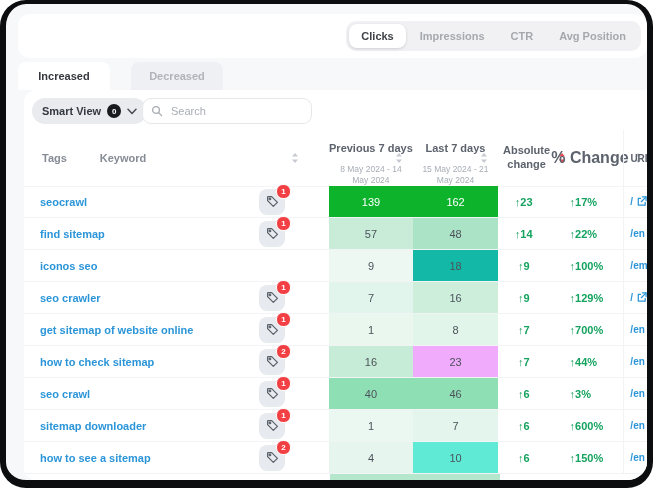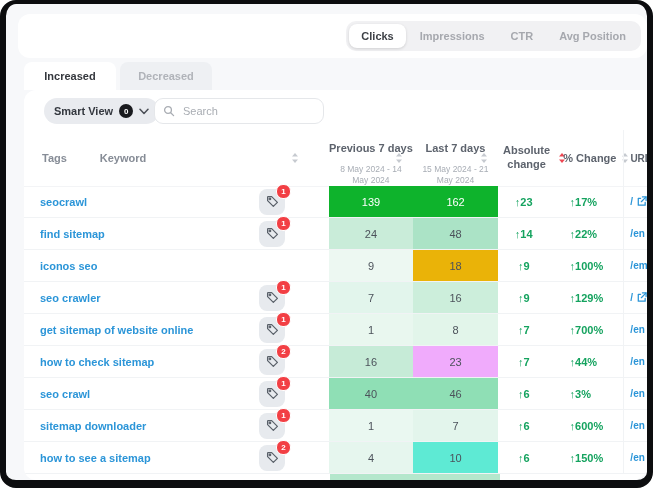--- a/index.html
+++ b/index.html
@@ -1,34 +1,34 @@
 <!DOCTYPE html>
 <html><head>
 <meta charset="utf-8">
 <style>
   html,body{margin:0;padding:0;width:653px;height:488px;background:#fff;overflow:hidden;
     font-family:"Liberation Sans",sans-serif;-webkit-font-smoothing:antialiased;}
   .frame{position:absolute;inset:0;box-sizing:border-box;border:solid #0c0d0f;border-width:4px 6px 8px 6px;
-    border-radius:16px;background:#f7f8fa;overflow:hidden;}
+    border-radius:26px;background:#f7f8fa;overflow:hidden;}
   
   .topbar{position:absolute;left:12px;top:10px;right:0;height:44px;background:#fff;border-radius:12px;}
   .seg{position:absolute;right:6px;top:7px;height:30px;background:#f1f1f3;border-radius:10px;
     display:flex;align-items:center;padding:0 3px;gap:2px;}
   .seg-item{font-size:11px;font-weight:700;color:#a6a8ae;padding:0 12px;height:24px;display:flex;
     align-items:center;border-radius:8px;cursor:pointer;white-space:nowrap;}
   .seg-item.active{background:#fff;color:#3c3f45;box-shadow:0 1px 3px rgba(0,0,0,.14);}
   
-  .tabs{position:absolute;left:18px;top:58px;display:flex;gap:4px;}
+  .tabs{position:absolute;left:12px;top:58px;display:flex;gap:21px;}
   .tab{width:92px;height:28px;display:flex;align-items:center;justify-content:center;font-size:11px;
     font-weight:700;border-radius:8px 8px 0 0;cursor:pointer;}
   .tab.active{background:#fff;color:#34373d;}
   .tab.inactive{background:#eef0f3;color:#b0b3b9;}
   
   .card{position:absolute;left:18px;top:86px;right:0;bottom:0;background:#fff;border-radius:12px 0 14px 12px;overflow:hidden;}
-  .toolbar{position:absolute;left:12px;top:0;right:0;height:40px;}
+  .toolbar{position:absolute;left:0;top:0;right:0;height:40px;}
   .smartview{position:absolute;left:8px;top:8px;height:26px;background:#e9ebef;border:none;border-radius:13px;
     display:flex;align-items:center;gap:6px;padding:0 10px;cursor:pointer;font-family:inherit;}
   .smartview .sv-label{font-size:11px;font-weight:700;color:#34383f;}
   .sv-badge{width:14px;height:14px;border-radius:50%;background:#191a1e;color:#fff;font-size:8px;font-weight:700;
     display:flex;align-items:center;justify-content:center;}
   .searchbox{position:absolute;left:118px;top:8px;width:170px;height:26px;box-sizing:border-box;
     border:1px solid #e5e7ea;border-radius:9px;background:#fff;display:flex;align-items:center;padding:0 8px;gap:6px;}
   .searchbox input{border:none;outline:none;flex:1;font-size:11px;color:#3c4047;font-family:inherit;background:transparent;}
   .searchbox input::placeholder{color:#a9adb3;}
   
@@ -52,21 +52,21 @@
   .h{font-size:11px;font-weight:600;color:#868c96;}
   .h-kw{width:222px;display:flex;align-items:center;justify-content:space-between;padding:0 6px 0 16px;box-sizing:border-box;}
   .h-tags{width:60px;display:flex;align-items:center;padding-left:18px;box-sizing:border-box;}
   .h-date{width:85px;position:relative;display:flex;flex-direction:column;align-items:center;justify-content:flex-end;}
   .h-date .t{font-size:11px;font-weight:700;color:#5d636d;white-space:nowrap;}
   .h-date .s{font-size:8.5px;color:#a8adb5;text-align:center;line-height:1.3;width:72px;margin-top:10px;}
   .h-date .sort{position:absolute;right:10px;top:50%;transform:translateY(-50%);}
   .h-abs{width:72px;display:flex;align-items:center;justify-content:center;gap:6px;box-sizing:border-box;}
   .h-abs .t{font-size:11px;font-weight:700;color:#5d636d;text-align:center;width:50px;line-height:1.25;}
   .h-pct{width:54px;display:flex;align-items:center;justify-content:center;gap:5px;}
-  .h-pct .t{font-size:11px;font-weight:700;color:#5d636d;white-space:nowrap;}
+  .h-pct .t{font-size:16px;font-weight:700;color:#5d636d;white-space:nowrap;}
   .h-url{width:84px;display:flex;align-items:center;gap:5px;padding-left:6px;box-sizing:border-box;border-left:1px solid #f1f3f5;}
   .h-url .t{font-size:10px;font-weight:700;color:#5d636d;}
   
   .tagbtn{position:relative;width:26px;height:26px;margin-left:14px;border:none;border-radius:8px;background:#e7eaee;
     display:flex;align-items:center;justify-content:center;cursor:pointer;}
   .tagbadge{position:absolute;top:-5px;right:-6px;min-width:13px;height:13px;border-radius:7px;background:#f23f44;
     border:1.5px solid #fff;color:#fff;font-size:8px;font-weight:700;display:flex;align-items:center;justify-content:center;box-sizing:content-box;}
   .sort{display:inline-flex;flex:none;}
 </style>
 </head>
@@ -213,40 +213,40 @@
               <span class="sort">
                 <svg width="13" height="13" viewBox="0 0 14 14" fill="none" stroke="#596069" stroke-width="1.3" stroke-linejoin="round">
                   <path d="M1.7 6.1 V2.3 a.6.6 0 0 1 .6-.6 h3.8 l6.2 6.2 -4.4 4.4 -6.2-6.2z"></path>
                   <circle cx="4.2" cy="4.2" r="0.9"></circle>
                 </svg>
               </span>
               <span class="tagbadge">1</span>
             </button>
           </div>
           <div class="c-sp"></div>
-          <div class="c-prev" style="background: rgb(201, 236, 217); color: rgb(76, 82, 91);">24</div>
+          <div class="c-prev" style="background: rgb(201, 236, 217); color: rgb(76, 82, 91);">57</div>
           <div class="c-last" style="background: rgb(171, 227, 198); color: rgb(76, 82, 91);">48</div>
           <div class="c-abs">
             <span class="change">↑14</span>
           </div>
           <div class="c-pct">
             <span class="change">↑22%</span>
           </div>
           <div class="c-url">
             <span class="url-link">/en</span>
           </div>
         </div>
         <div class="row">
           <div class="c-kw">
             <span class="kw-link">iconos seo</span>
           </div>
           <div class="c-tags"></div>
           <div class="c-sp"></div>
           <div class="c-prev" style="background: rgb(237, 248, 242); color: rgb(76, 82, 91);">9</div>
-          <div class="c-last" style="background: #eab308; color: rgb(76, 82, 91);">18</div>
+          <div class="c-last" style="background: #14b8a6; color: rgb(76, 82, 91);">18</div>
           <div class="c-abs">
             <span class="change">↑9</span>
           </div>
           <div class="c-pct">
             <span class="change">↑100%</span>
           </div>
           <div class="c-url">
             <span class="url-link">/em</span>
           </div>
         </div>

